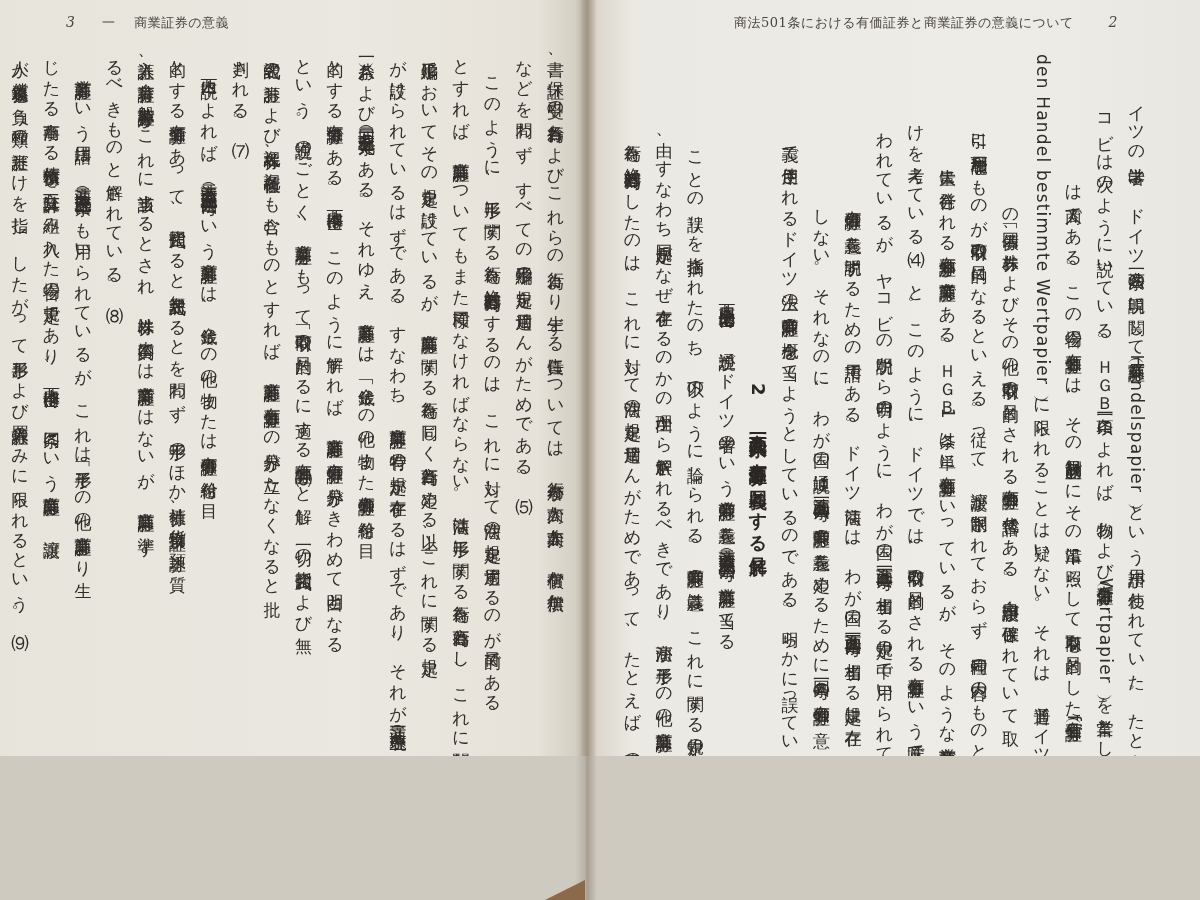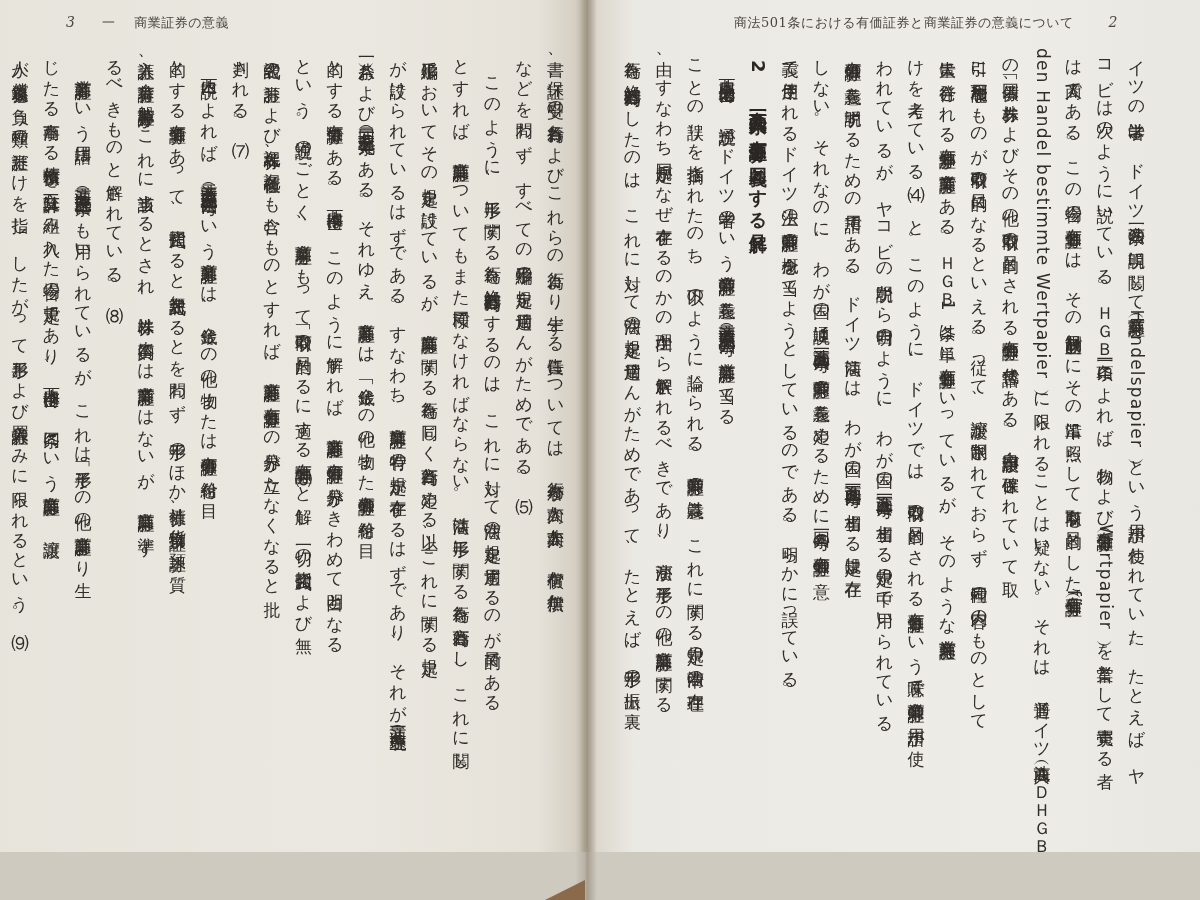--- a/index.html
+++ b/index.html
@@ -5,29 +5,30 @@
   html, body { margin: 0; padding: 0; }
   body {
     width: 1200px; height: 900px; overflow: hidden;
     background: #cfcac0;
     font-family: "DejaVu Serif", "Liberation Serif", serif;
     color: #2e2b28;
     position: relative;
   }
   .spread { position: absolute; inset: 0; display: flex; }
   .page {
-    position: relative; height: 852px; overflow: hidden;
+    position: relative; height: 756px; overflow: hidden;
   }
   .page-left {
     width: 585px;
     background: linear-gradient(90deg, #e7e4dc 0%, #ebe8e1 60%, #e6e2d9 92%, #d3cdc1 99%, #b9b09f 100%);
   }
   .page-right {
     width: 615px;
     background: linear-gradient(90deg, #bfb6a5 0%, #ddd8ce 2%, #ebe9e3 8%, #eeece7 70%, #e9e7e1 100%);
+    text-align: center;
   }
   .gutter-shadow {
     position: absolute; left: 575px; top: 0; width: 22px; height: 900px;
     background: linear-gradient(90deg, rgba(0,0,0,0) 0%, rgba(120,105,85,0.25) 45%, rgba(90,75,55,0.35) 55%, rgba(0,0,0,0) 100%);
     pointer-events: none;
   }
   .corner-wedge {
     position: absolute; left: 545px; top: 880px; width: 40px; height: 20px;
     background: #8a6a4b;
     clip-path: polygon(100% 0, 100% 100%, 0 100%);

